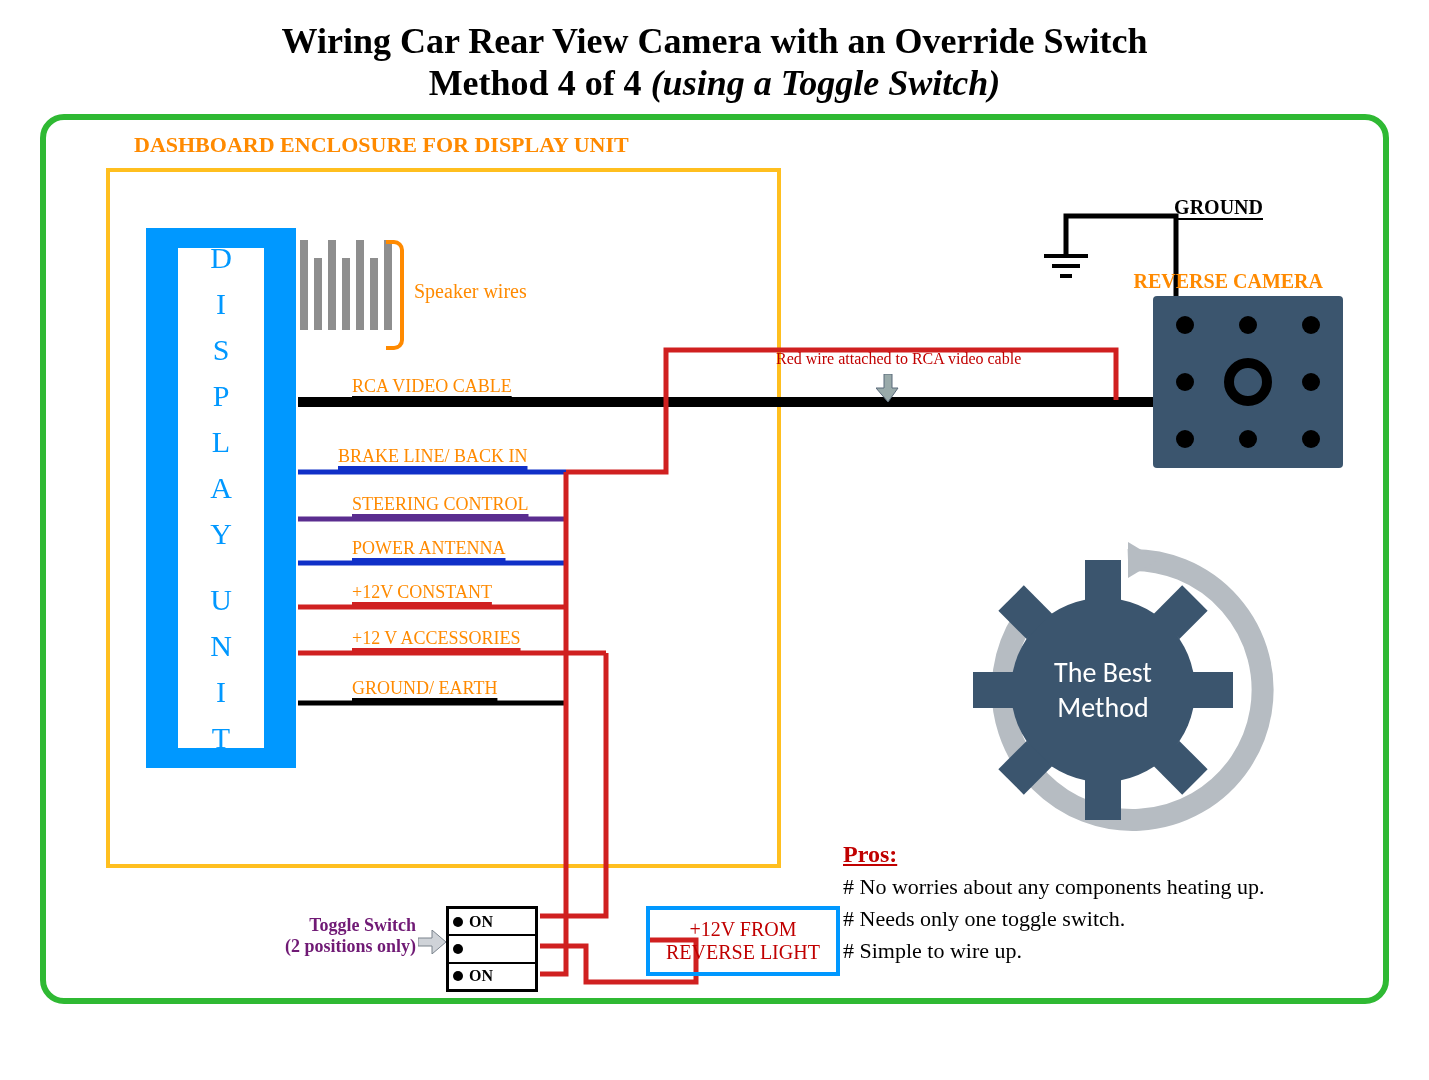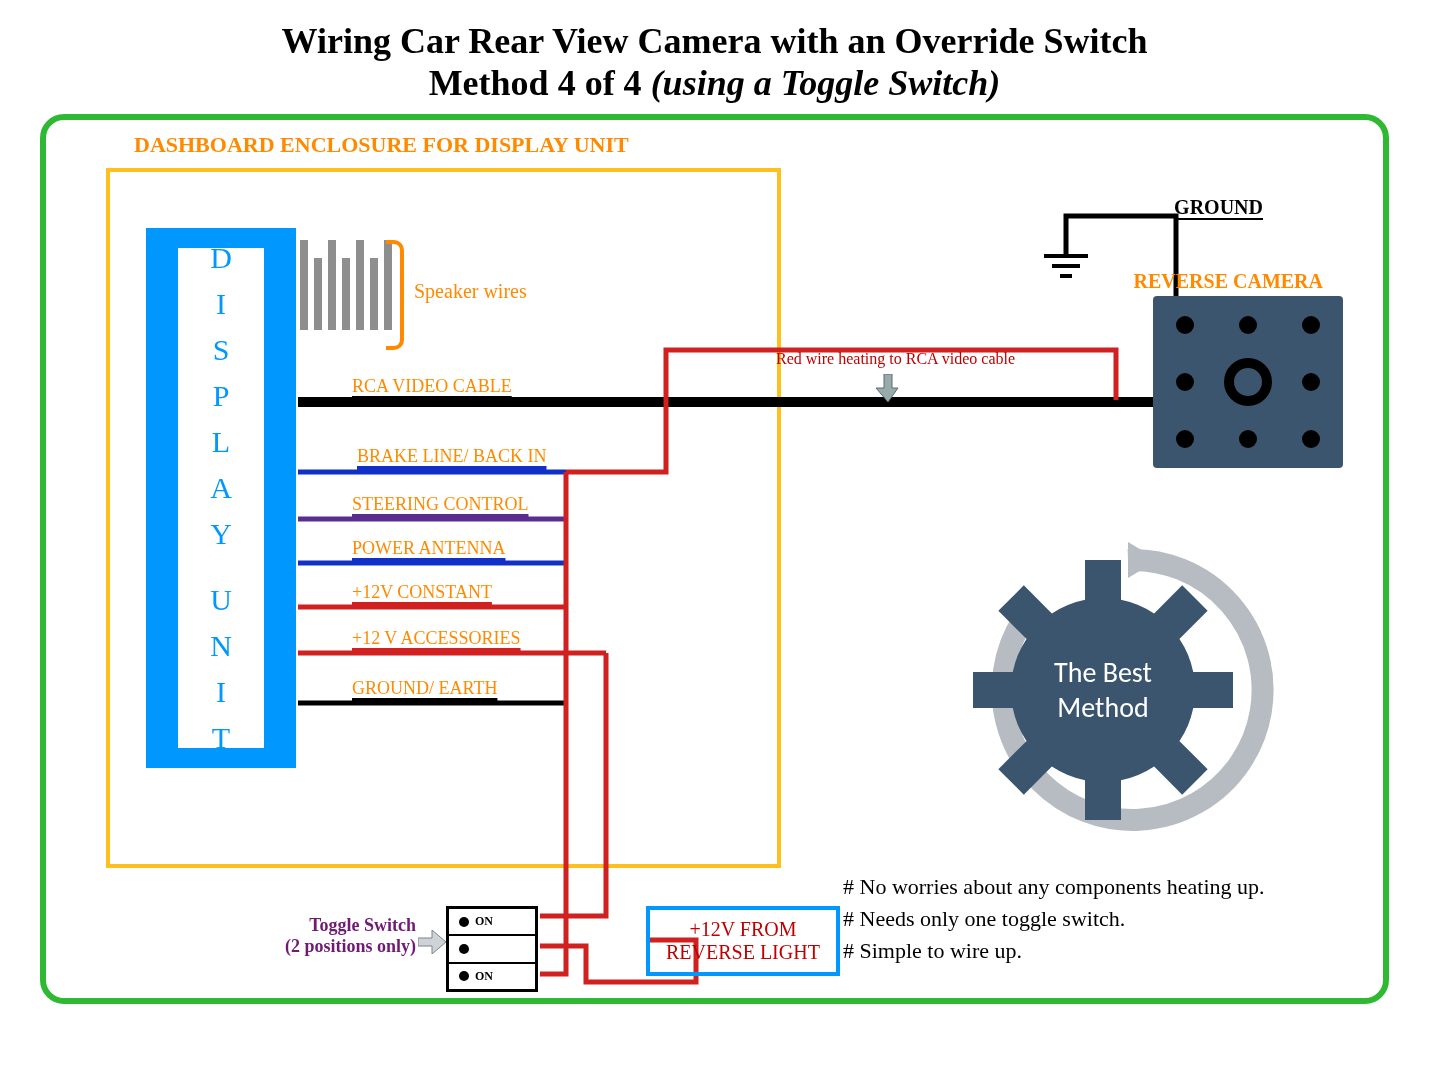--- a/index.html
+++ b/index.html
@@ -73,21 +73,21 @@
   .reverse-light-box {
     position:absolute; left:600px; top:786px;
     border:4px solid #0098ff; padding:8px 16px;
     color:#c00000; font-size:20px; text-align:center; font-weight:500;
   }
   .toggle-switch-box {
     position:absolute; left:400px; top:786px;
     width:92px; height:86px; border:3px solid #000;
     display:flex; flex-direction:column;
   }
-  .toggle-row { flex:1; display:flex; align-items:center; padding-left:10px; font-size:12px; font-weight:bold;}
+  .toggle-row { flex:1; display:flex; align-items:center; padding-left:4px; font-size:16px; font-weight:bold;}
   .toggle-sep { height:2px; background:#000; width:100%; }
   .toggle-label { position:absolute; left:200px; top:795px; width:170px; color:#701a75; font-weight:bold; font-size:18px; text-align:right;}
   .gear {
     position:absolute; right:150px; top:440px;
     width:260px; height:260px;
     display:flex; align-items:center; justify-content:center;
   }
   .gear-text { color:#fff; font-size:28px; text-align:center; font-family: Calibri, sans-serif; z-index:2; position:relative;}
   .arrow-circ {
     position:absolute; right:90px; top:410px;
@@ -145,21 +145,21 @@
       <div class="speaker-wire" style="height: 90px;"></div>
       <div class="speaker-wire" style="height: 72px;"></div>
       <div class="speaker-wire" style="height: 90px;"></div>
       <div class="speaker-wire" style="height: 72px;"></div>
       <div class="speaker-wire" style="height: 90px;"></div>
     </div>
   <div class="speaker-bracket"></div>
   <div class="speaker-label">Speaker wires</div>
 
   <div class="wire-lbl" style="top:256px; left:306px; text-decoration-color:#000;">RCA VIDEO CABLE</div>
-  <div class="wire-lbl" style="top:326px; left:311px; text-decoration-color:#1030c8; text-decoration-thickness:4px;">BRAKE LINE/ BACK IN</div>
+  <div class="wire-lbl" style="top:326px; left:292px; text-decoration-color:#1030c8; text-decoration-thickness:4px;">BRAKE LINE/ BACK IN</div>
   <div class="wire-lbl" style="top:374px; left:306px; text-decoration-color:#5a2d8f; text-decoration-thickness:4px;">STEERING CONTROL</div>
   <div class="wire-lbl" style="top:418px; left:306px; text-decoration-color:#1030c8; text-decoration-thickness:4px;">POWER ANTENNA</div>
   <div class="wire-lbl" style="top:462px; left:306px; text-decoration-color:#d02020; text-decoration-thickness:4px;">+12V CONSTANT</div>
   <div class="wire-lbl" style="top:508px; left:306px; text-decoration-color:#d02020; text-decoration-thickness:4px;">+12 V ACCESSORIES</div>
   <div class="wire-lbl" style="top:558px; left:306px; text-decoration-color:#000; text-decoration-thickness:4px;">GROUND/ EARTH</div>
 
   <svg class="abs" width="1360" height="880">
 
     <line x1="252" y1="282" x2="1130" y2="282" stroke="#000" stroke-width="10"></line>
 
@@ -179,21 +179,21 @@
 
     <polyline points="494,826 540,826 540,862 650,862 650,820 602,820" fill="none" stroke="#d02020" stroke-width="5"></polyline>
 
     <polyline points="1130,176 1130,96 1020,96 1020,136" fill="none" stroke="#000" stroke-width="5"></polyline>
 
     <line x1="998" y1="136" x2="1042" y2="136" stroke="#000" stroke-width="4"></line>
     <line x1="1006" y1="146" x2="1034" y2="146" stroke="#000" stroke-width="4"></line>
     <line x1="1014" y1="156" x2="1026" y2="156" stroke="#000" stroke-width="4"></line>
   </svg>
 
-  <div class="red-wire-label">Red wire heating to RCA video cable</div>
+  <div class="red-wire-label">Red wire attached to RCA video cable</div>
   <div class="arrow-down">
     <svg width="24" height="28">
         <path d="M8 0 h8 v14 h6 L12 28 0 14 h8 Z" fill="#9aa" stroke="#5a6a7a" stroke-width="1"></path>
       </svg>
   </div>
 
   <div class="ground-label">GROUND</div>
   <div class="camera-label">REVERSE CAMERA</div>
   <div class="camera-box">
     <div class="cam-dot"></div>
@@ -259,18 +259,19 @@
         <span>ON</span>
       </div>
   </div>
 
   <div class="reverse-light-box">
     <div>+12V FROM</div>
     <div>REVERSE LIGHT</div>
   </div>
 
   <div class="pros-block">
+    <div class="pros-title">Pros:</div>
     <div class="pros-item"># No worries about any components heating up.</div>
     <div class="pros-item"># Needs only one toggle switch.</div>
     <div class="pros-item"># Simple to wire up.</div>
   </div>
 
 </div>
 
 </body></html>

